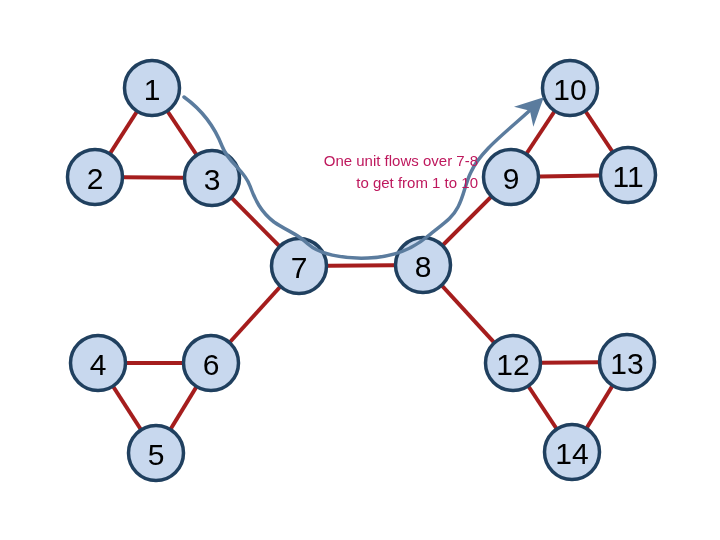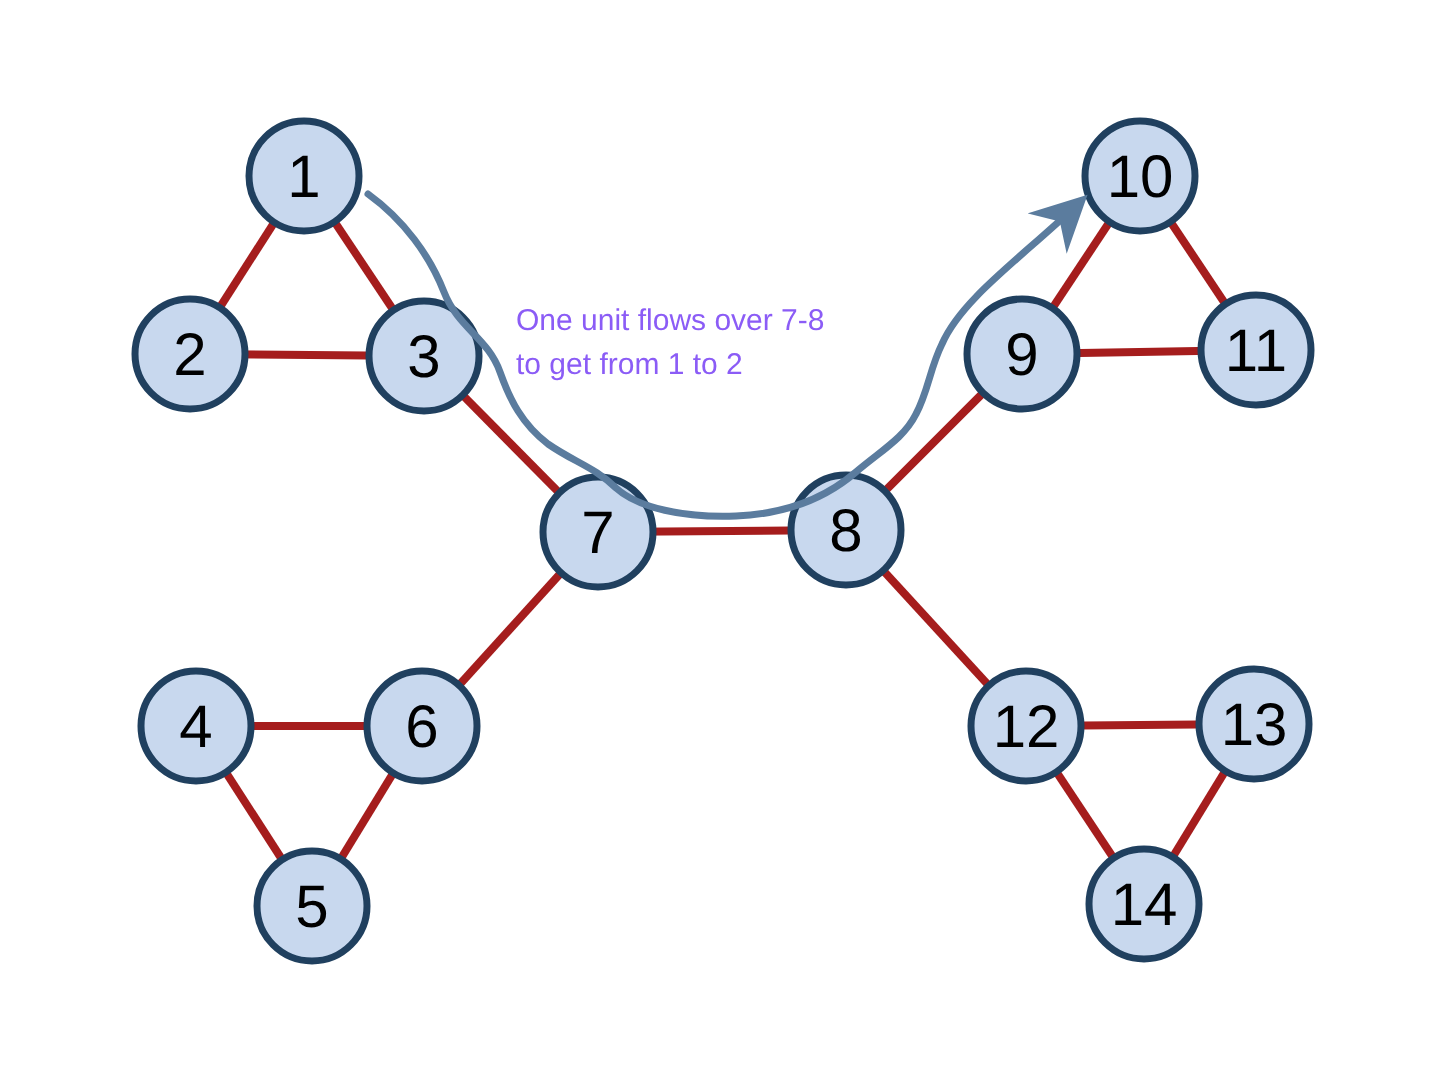--- a/index.html
+++ b/index.html
@@ -23,24 +23,24 @@
   .node-label {
     font-family: "Liberation Sans", sans-serif;
     font-size: 30px;
     fill: #000000;
   }
   .annotation {
     position: absolute;
     left: 258px;
     top: 150px;
     width: 220px;
-    text-align: left;
+    text-align: right;
     font-size: 15px;
     line-height: 22px;
-    color: #8b5cf6;
+    color: #be185d;
     font-weight: 400;
   }
 </style>
 </head>
 <body>
 
 <div class="slide">
   <svg id="graph" class="graph" width="720" height="540" viewBox="0 0 720 540">
       <defs>
         <marker id="arrowhead" markerWidth="9" markerHeight="9" refX="6.5" refY="4" orient="auto">
@@ -89,15 +89,15 @@
       <circle cx="513" cy="363" r="27.5" fill="#c8d8ee" stroke="#20405f" stroke-width="3.5"></circle>
       <text x="513" y="364" text-anchor="middle" dominant-baseline="central" class="node-label">12</text>
       <circle cx="627" cy="362" r="27.5" fill="#c8d8ee" stroke="#20405f" stroke-width="3.5"></circle>
       <text x="627" y="363" text-anchor="middle" dominant-baseline="central" class="node-label">13</text>
       <circle cx="572" cy="452" r="27.5" fill="#c8d8ee" stroke="#20405f" stroke-width="3.5"></circle>
       <text x="572" y="453" text-anchor="middle" dominant-baseline="central" class="node-label">14</text>
       <path d="M 184 97 C 202 110, 215 128, 222 146 C 229 164, 244 169, 250 186 C 255 200, 261 212, 274 222 C 287 231, 298 234, 308 244 C 319 254, 342 259, 368 258 C 394 257, 414 248, 428 236 C 441 225, 452 219, 458 207 C 464 196, 465 184, 471 172 C 481 149, 512 128, 540 101" fill="none" stroke="#5b7c9e" stroke-width="3.5" stroke-linecap="round" marker-end="url(#arrowhead)"></path>
     </svg>
   <div class="annotation">
     <div>One unit flows over 7-8</div>
-    <div>to get from 1 to 2</div>
+    <div>to get from 1 to 10</div>
   </div>
 </div>
 
 </body></html>

